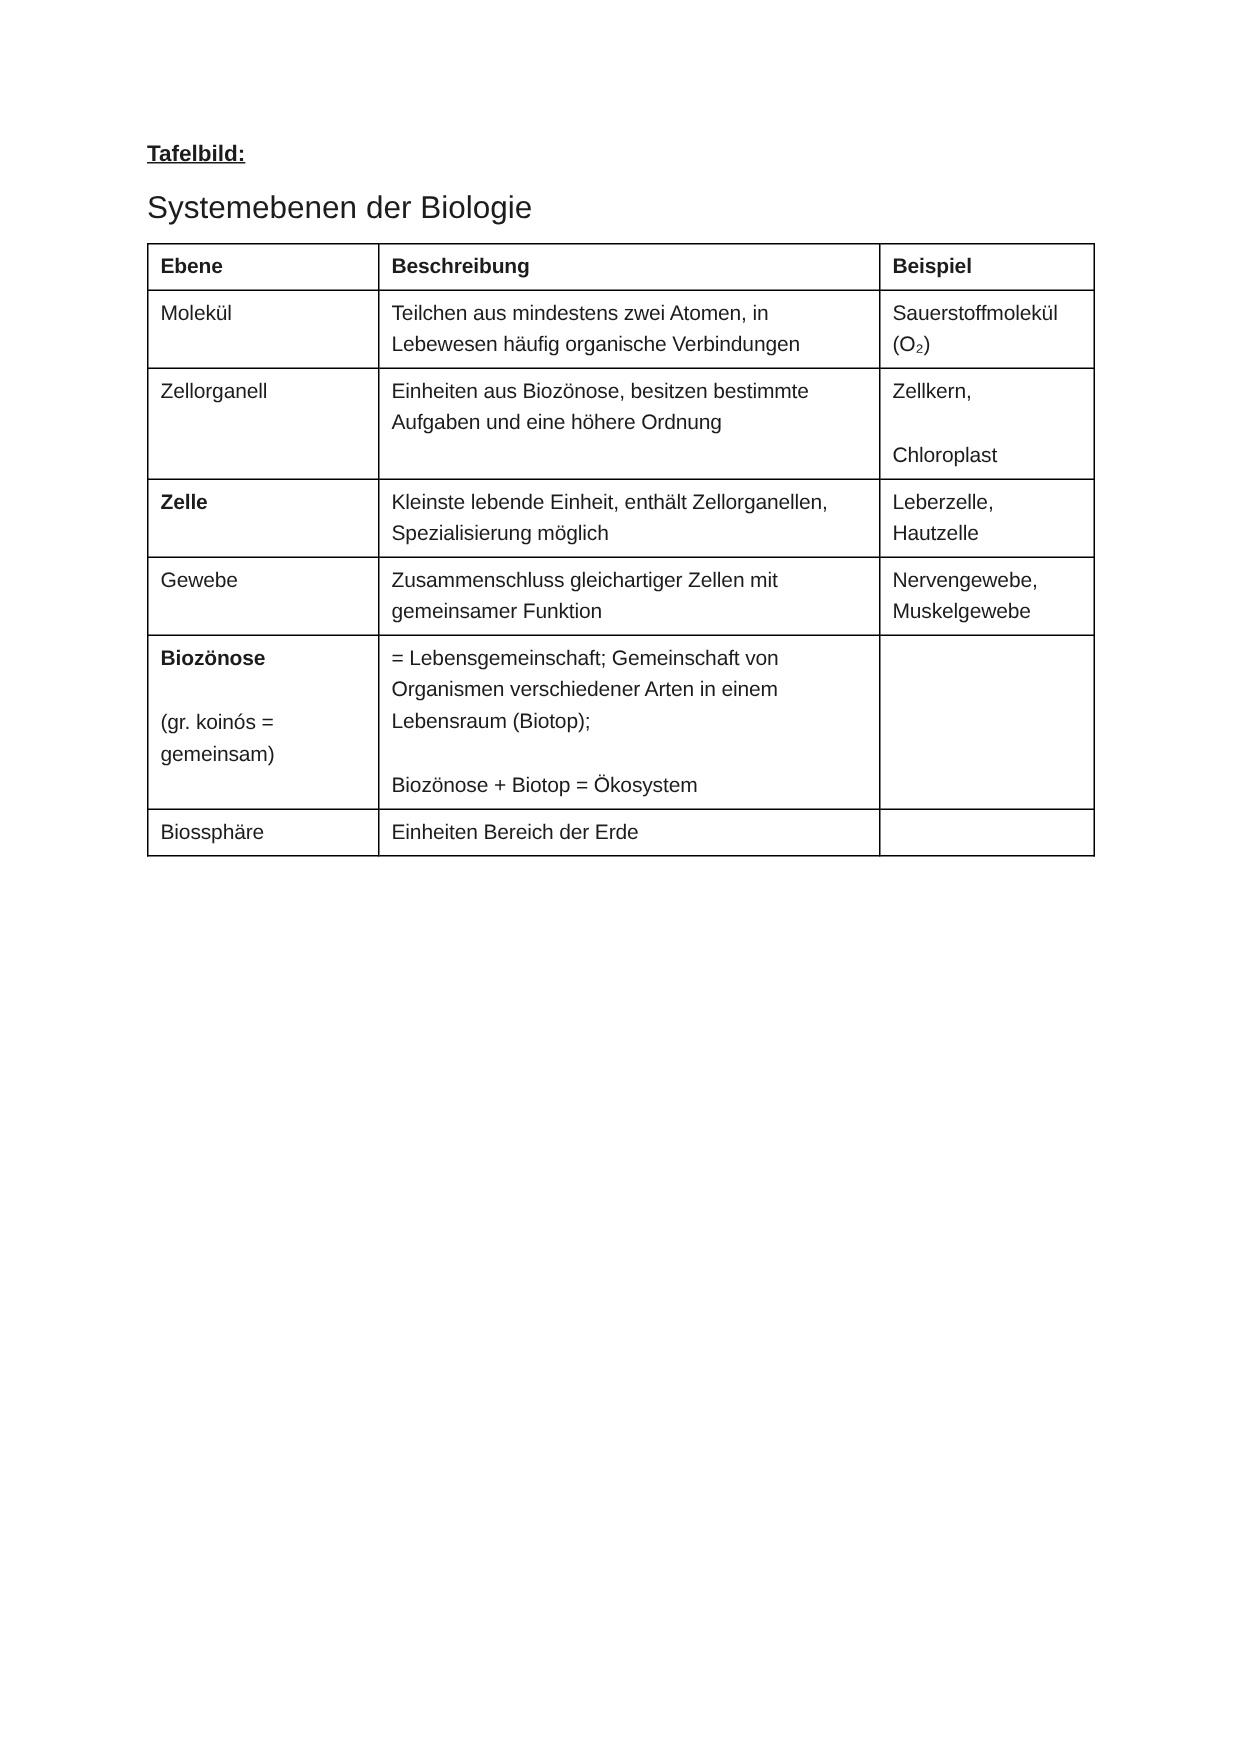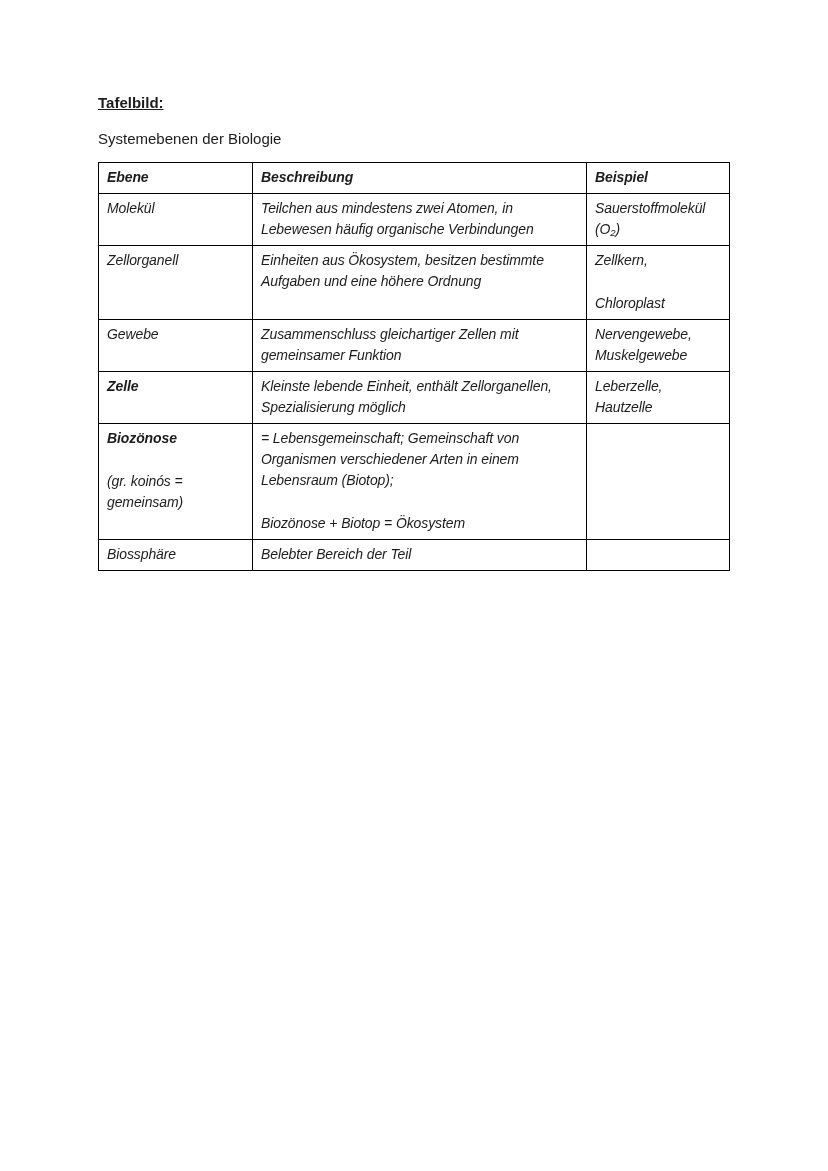--- a/index.html
+++ b/index.html
@@ -17,41 +17,40 @@
     padding: 92px 0 0 98px;
   }
   .doc-title {
     font-size: 15px;
     line-height: 21px;
     font-weight: bold;
     text-decoration: underline;
     margin: 0 0 15px 0;
   }
   .doc-subtitle {
-    font-size: 15px;
+    font-size: 21px;
     line-height: 21px;
     margin: 0 0 13px 0;
   }
   table.levels {
     border-collapse: collapse;
     table-layout: fixed;
     width: 631px;
   }
   col.c1 { width: 154px; }
   col.c2 { width: 334px; }
   col.c3 { width: 143px; }
   th, td {
     border: 1px solid #000000;
     vertical-align: top;
     padding: 4px 8px 5px 8px;
     font-size: 14px;
     line-height: 21px;
     letter-spacing: -0.1px;
     text-align: left;
-    font-style: italic;
   }
   th { font-weight: bold; }
   td p, th p {
     margin: 0;
     white-space: nowrap;
   }
   p.gap { margin-top: 22px; }
   .b { font-weight: bold; }
 </style>
 </head>
@@ -90,54 +89,54 @@
           <p>Sauerstoffmolekül</p>
           <p>(O₂)</p>
         </td>
       </tr>
 
       <tr>
         <td>
             <p>Zellorganell</p>
           </td>
         <td>
-          <p>Einheiten aus Ökosystem, besitzen bestimmte</p>
+          <p>Einheiten aus Biozönose, besitzen bestimmte</p>
           <p>Aufgaben und eine höhere Ordnung</p>
         </td>
         <td>
           <p>Zellkern,</p>
           <p class="gap">Chloroplast</p>
+        </td>
+      </tr>
+
+      <tr>
+        <td>
+            <p class="b">Zelle</p>
+          </td>
+        <td>
+          <p>Kleinste lebende Einheit, enthält Zellorganellen,</p>
+          <p>Spezialisierung möglich</p>
+        </td>
+        <td>
+          <p>Leberzelle,</p>
+          <p>Hautzelle</p>
         </td>
       </tr>
 
       <tr>
         <td>
             <p>Gewebe</p>
           </td>
         <td>
           <p>Zusammenschluss gleichartiger Zellen mit</p>
           <p>gemeinsamer Funktion</p>
         </td>
         <td>
           <p>Nervengewebe,</p>
           <p>Muskelgewebe</p>
-        </td>
-      </tr>
-
-      <tr>
-        <td>
-            <p class="b">Zelle</p>
-          </td>
-        <td>
-          <p>Kleinste lebende Einheit, enthält Zellorganellen,</p>
-          <p>Spezialisierung möglich</p>
-        </td>
-        <td>
-          <p>Leberzelle,</p>
-          <p>Hautzelle</p>
         </td>
       </tr>
 
 
 
       <tr>
         <td>
           <p class="b">Biozönose</p>
           <p class="gap">(gr. koinós =</p>
           <p>gemeinsam)</p>
@@ -149,20 +148,20 @@
           <p class="gap">Biozönose + Biotop = Ökosystem</p>
         </td>
         <td></td>
       </tr>
 
       <tr>
         <td>
             <p>Biossphäre</p>
           </td>
         <td>
-            <p>Belebter Bereich der Teil</p>
+            <p>Einheiten Bereich der Erde</p>
           </td>
         <td></td>
       </tr>
 
     </tbody>
   </table>
 </div>
 
 </body></html>

